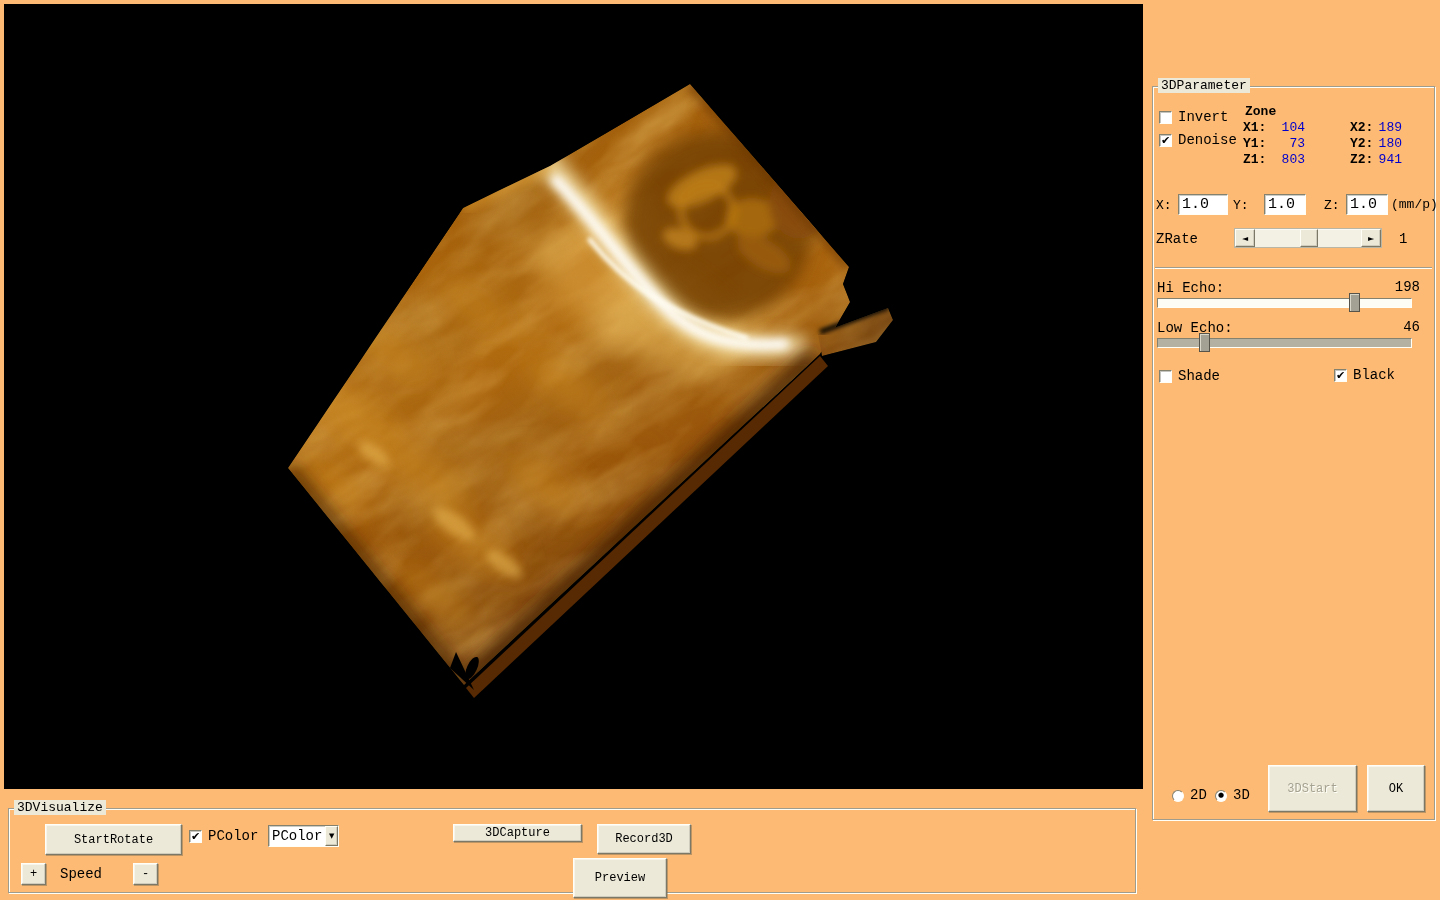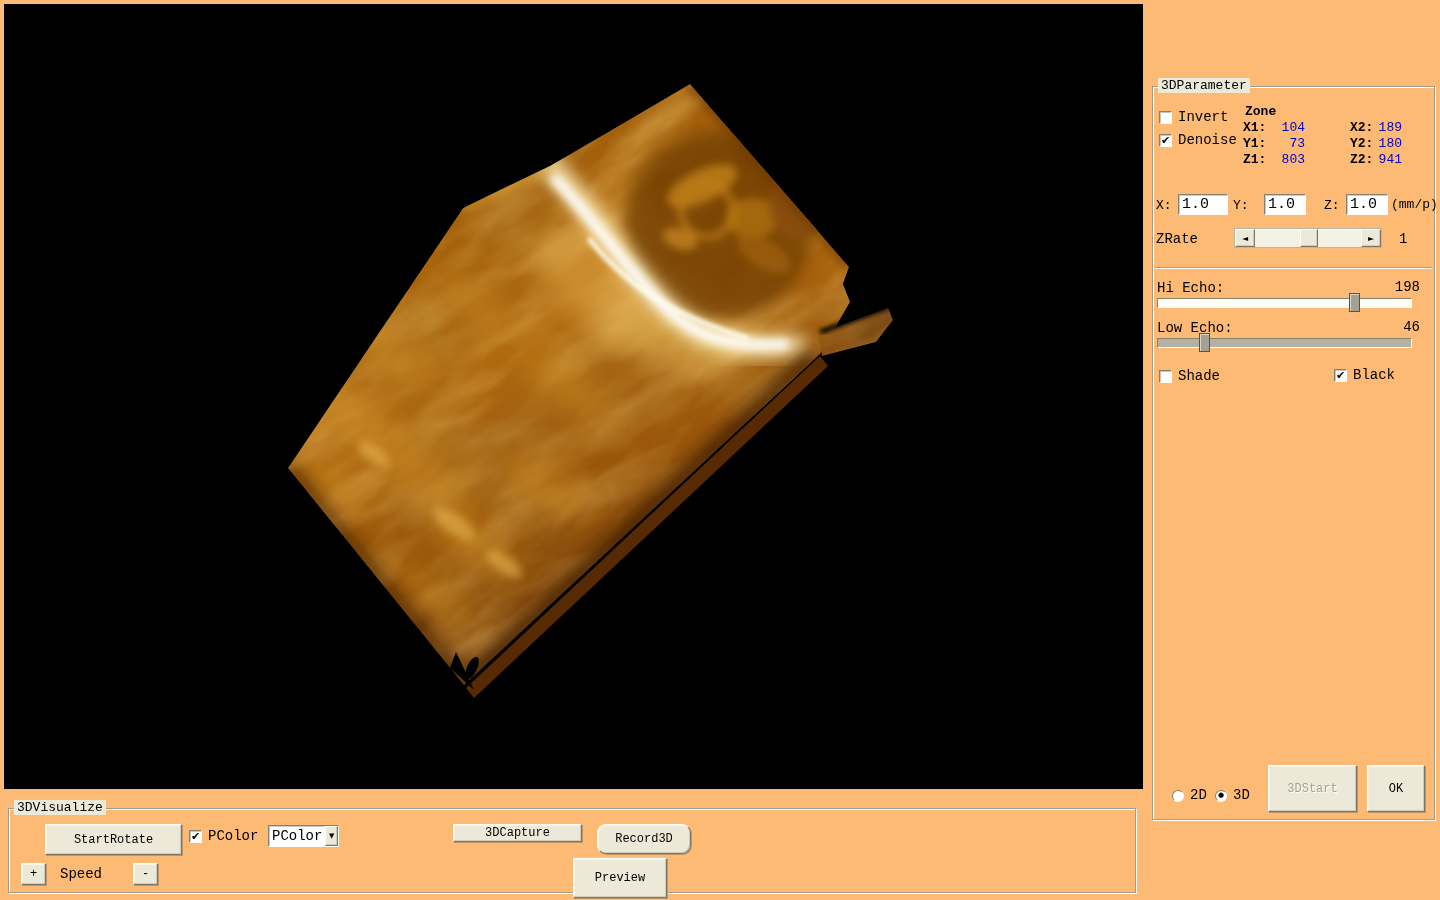--- a/index.html
+++ b/index.html
@@ -291,17 +291,17 @@
     </div>
 
     <div class="dropdown" style="left:259px;top:16px;width:71px;height:22px;">
       <span class="dd-text">PColor</span>
       <span class="dd-btn">
         <span>▼</span>
       </span>
     </div>
 
     <button class="btn" style="left:444px;top:15px;width:129px;height:16px;">3DCapture</button>
-    <button class="btn" style="left:588px;top:15px;width:94px;height:30px;border-radius:9px;">Record3D</button>
+    <button class="btn" style="left:588px;top:15px;width:94px;height:30px;">Record3D</button>
     <button class="btn" style="left:564px;top:49px;width:94px;height:40px;">Preview</button>
   </div>
 
 </div>
 
 </body></html>

